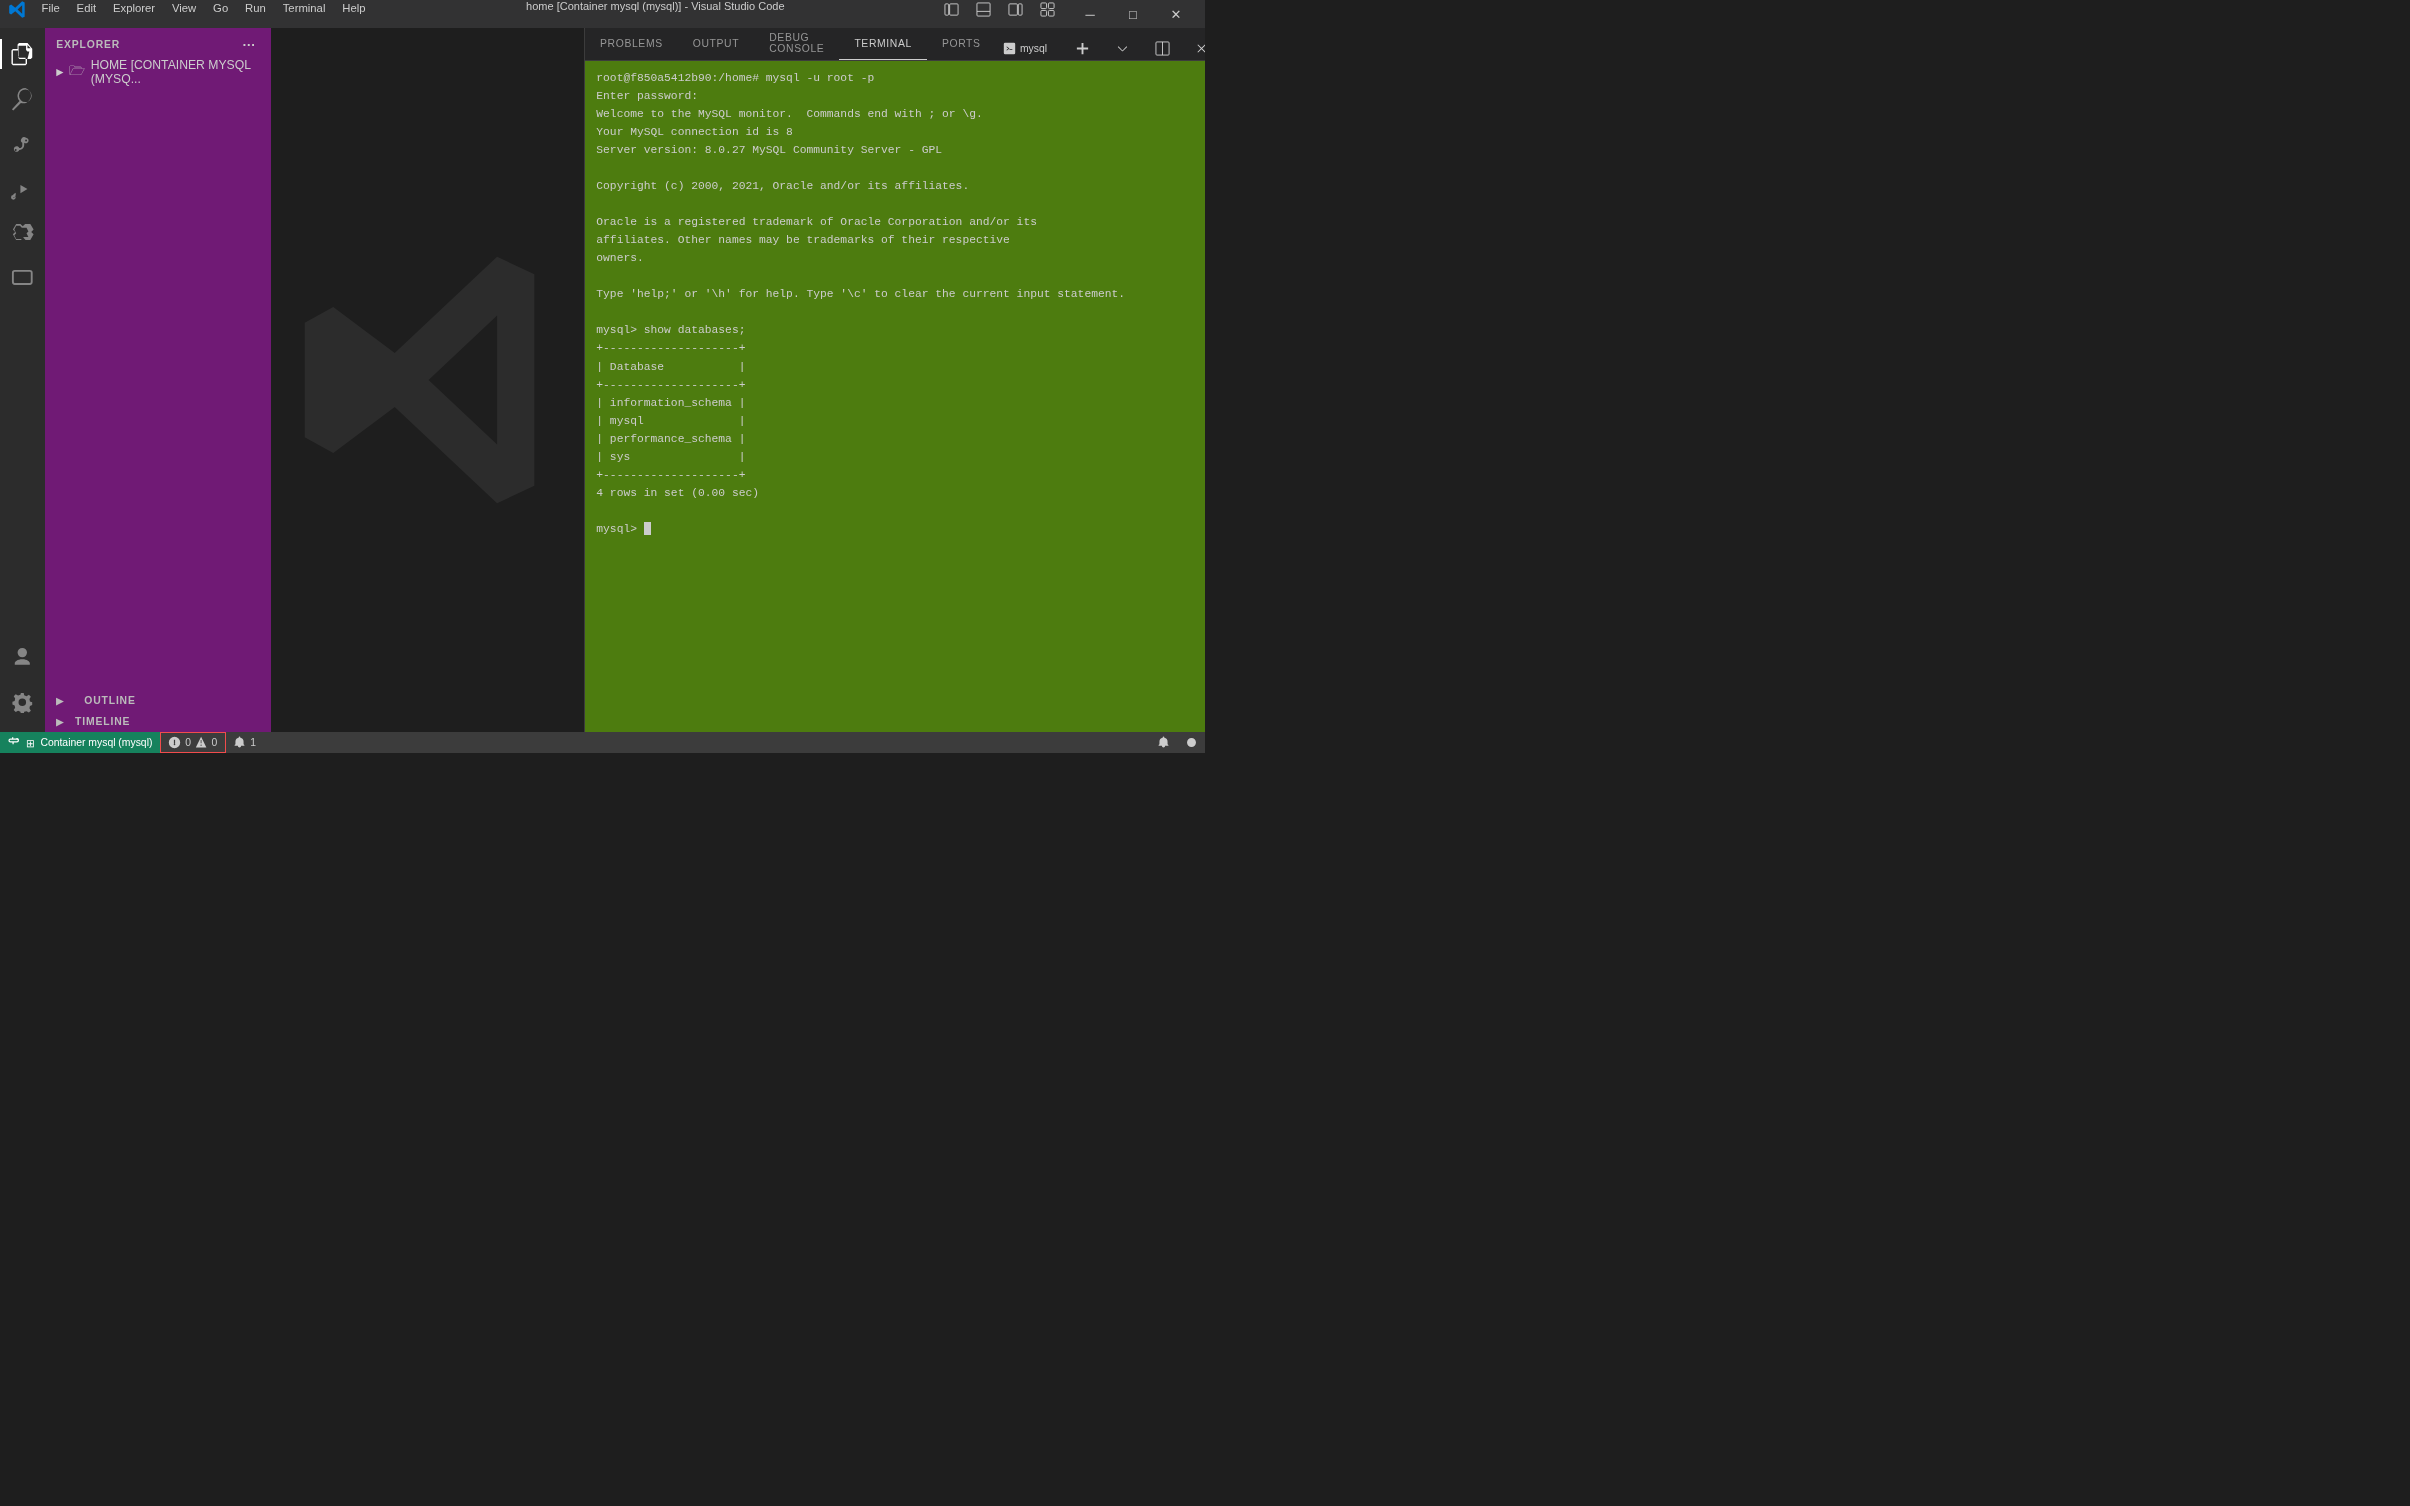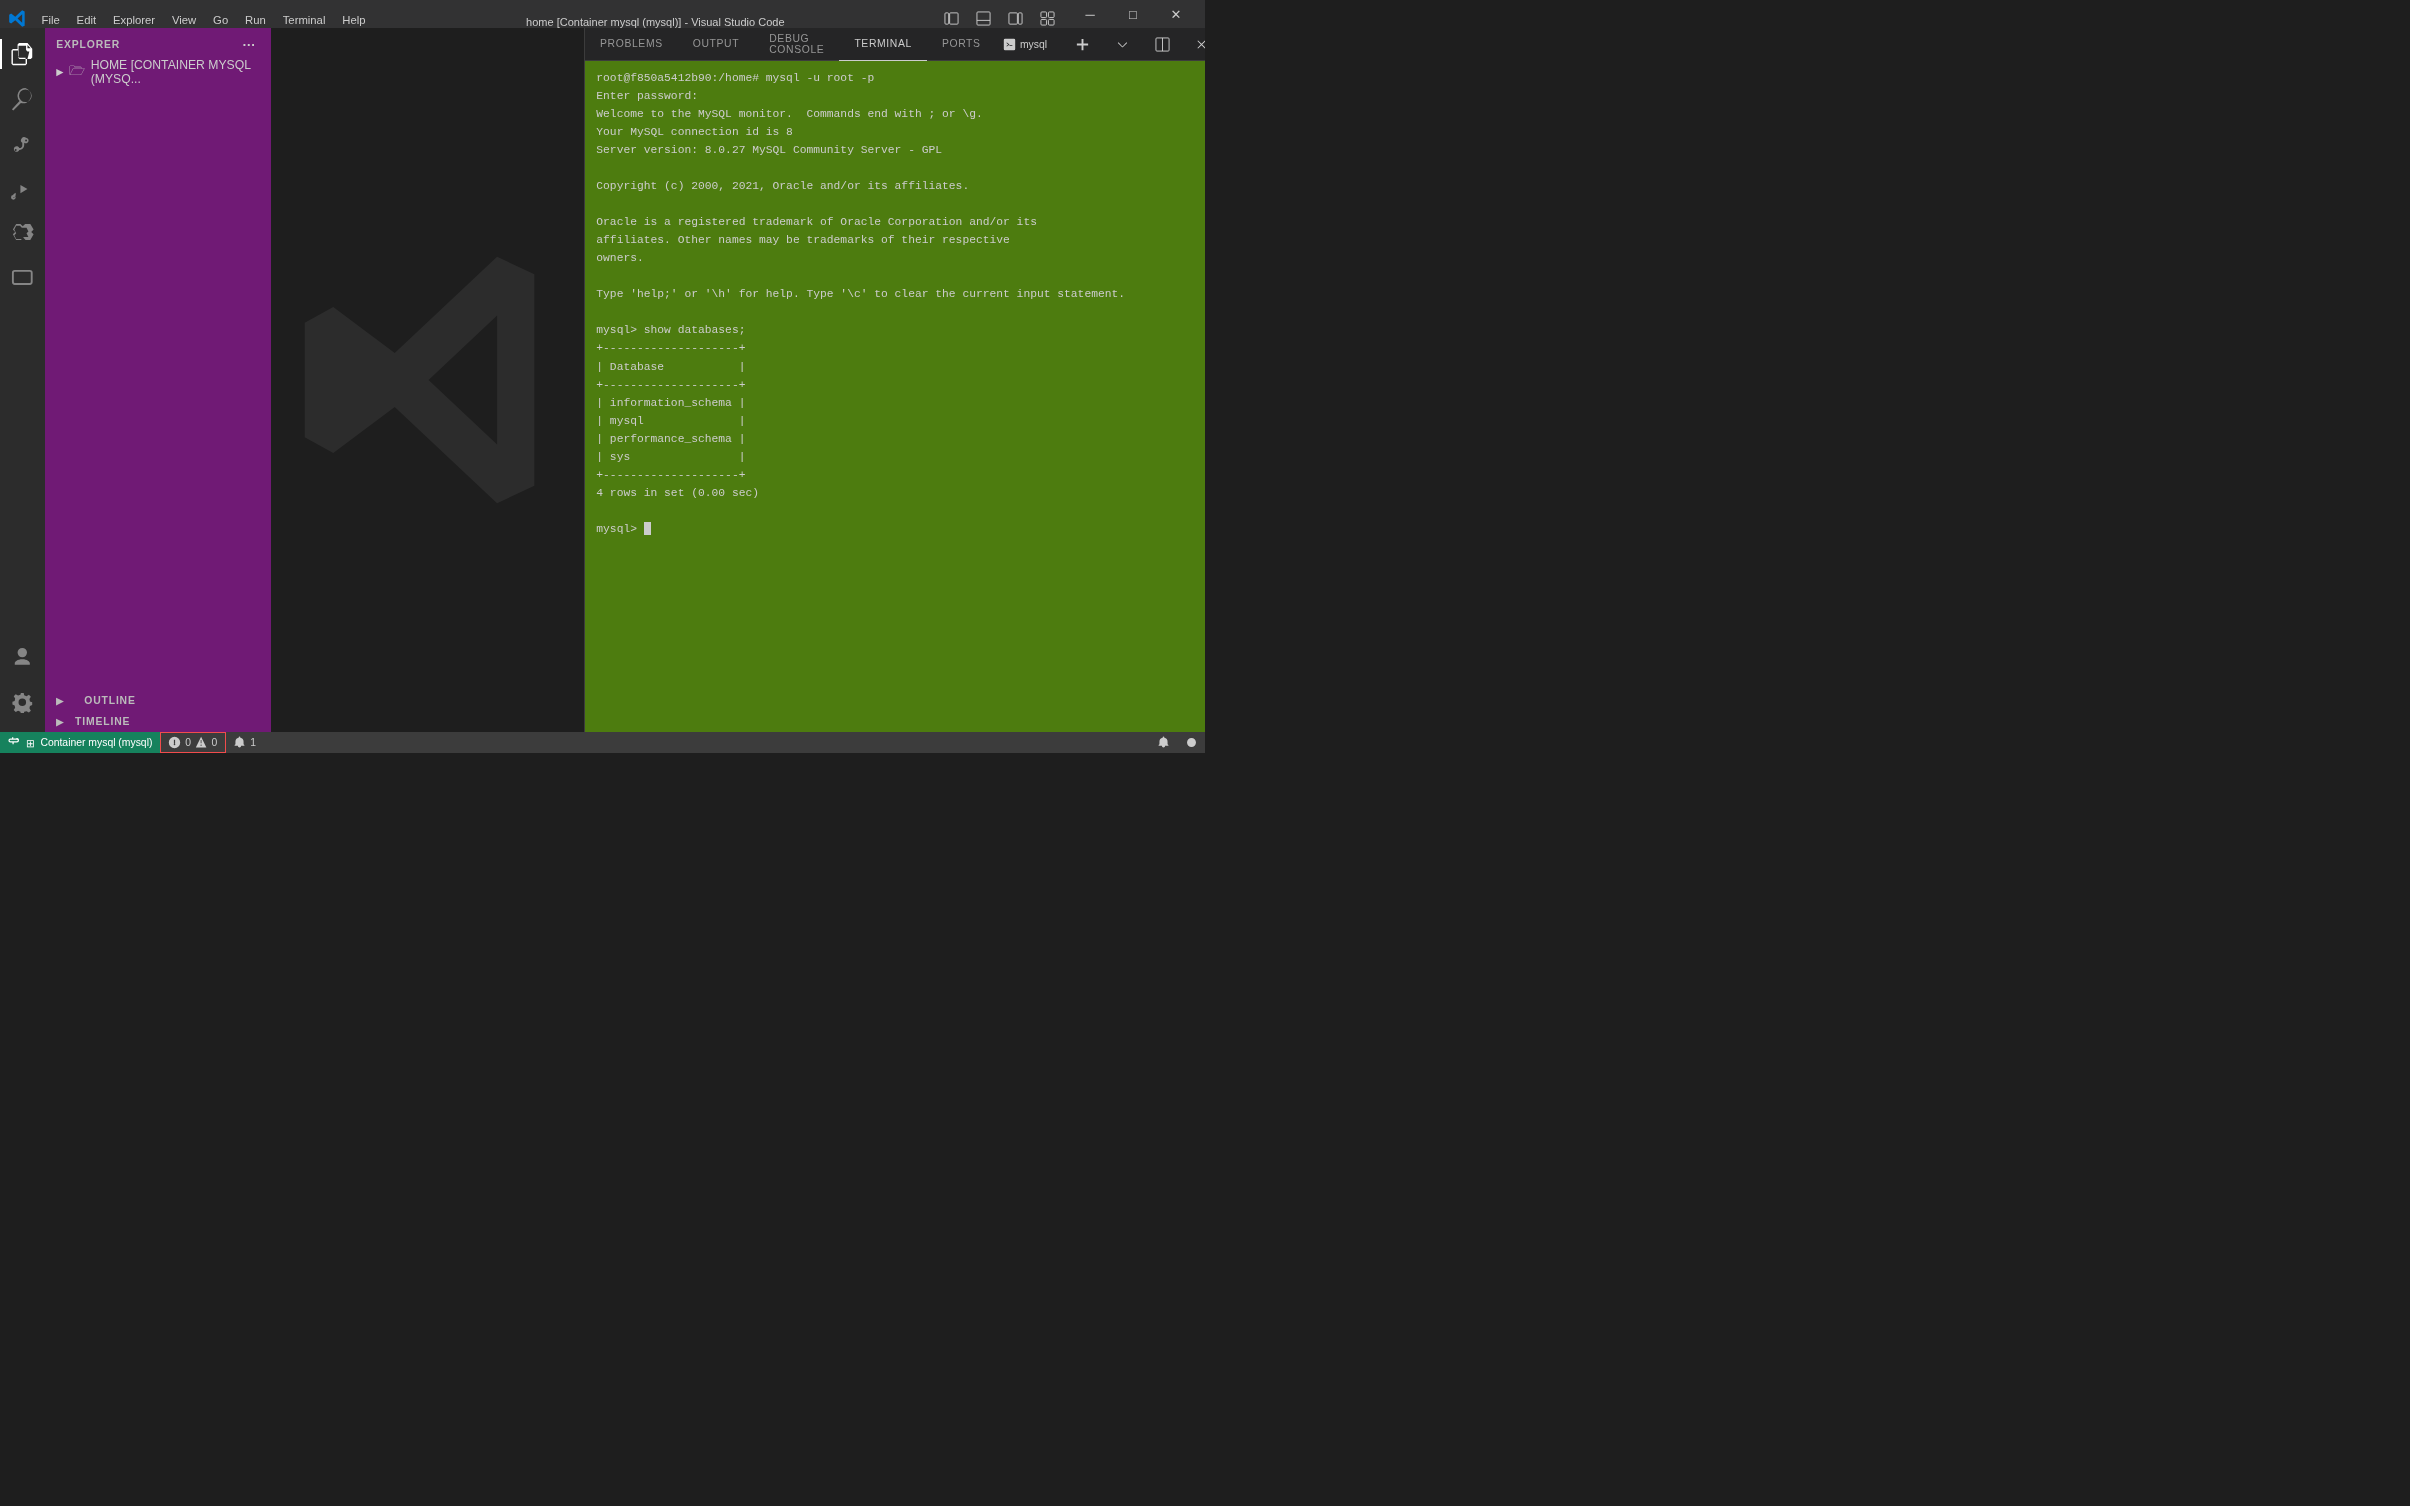--- a/index.html
+++ b/index.html
@@ -13,21 +13,21 @@
       overflow: hidden;
       display: flex;
       flex-direction: column;
     }
 
     
     .titlebar {
       height: 28px;
       background: #323233;
       display: flex;
-      align-items: flex-end;
+      align-items: flex-start;
       padding: 0 7.5px;
       flex-shrink: 0;
       user-select: none;
     }
     .titlebar-logo {
       width: 19px;
       height: 19px;
       margin-right: 7.5px;
       flex-shrink: 0;
     }
@@ -226,21 +226,21 @@
       flex-direction: column;
       flex-shrink: 0;
       border-left: 0.9px solid #3c3c3c;
     }
 
     
     .panel-tabs {
       height: 33px;
       background: #252526;
       display: flex;
-      align-items: center;
+      align-items: flex-end;
       border-bottom: 0.9px solid #3c3c3c;
       flex-shrink: 0;
     }
     .panel-tab {
       height: 33px;
       padding: 0 15px;
       display: flex;
       align-items: center;
       cursor: pointer;
       font-size: 10.4px;

